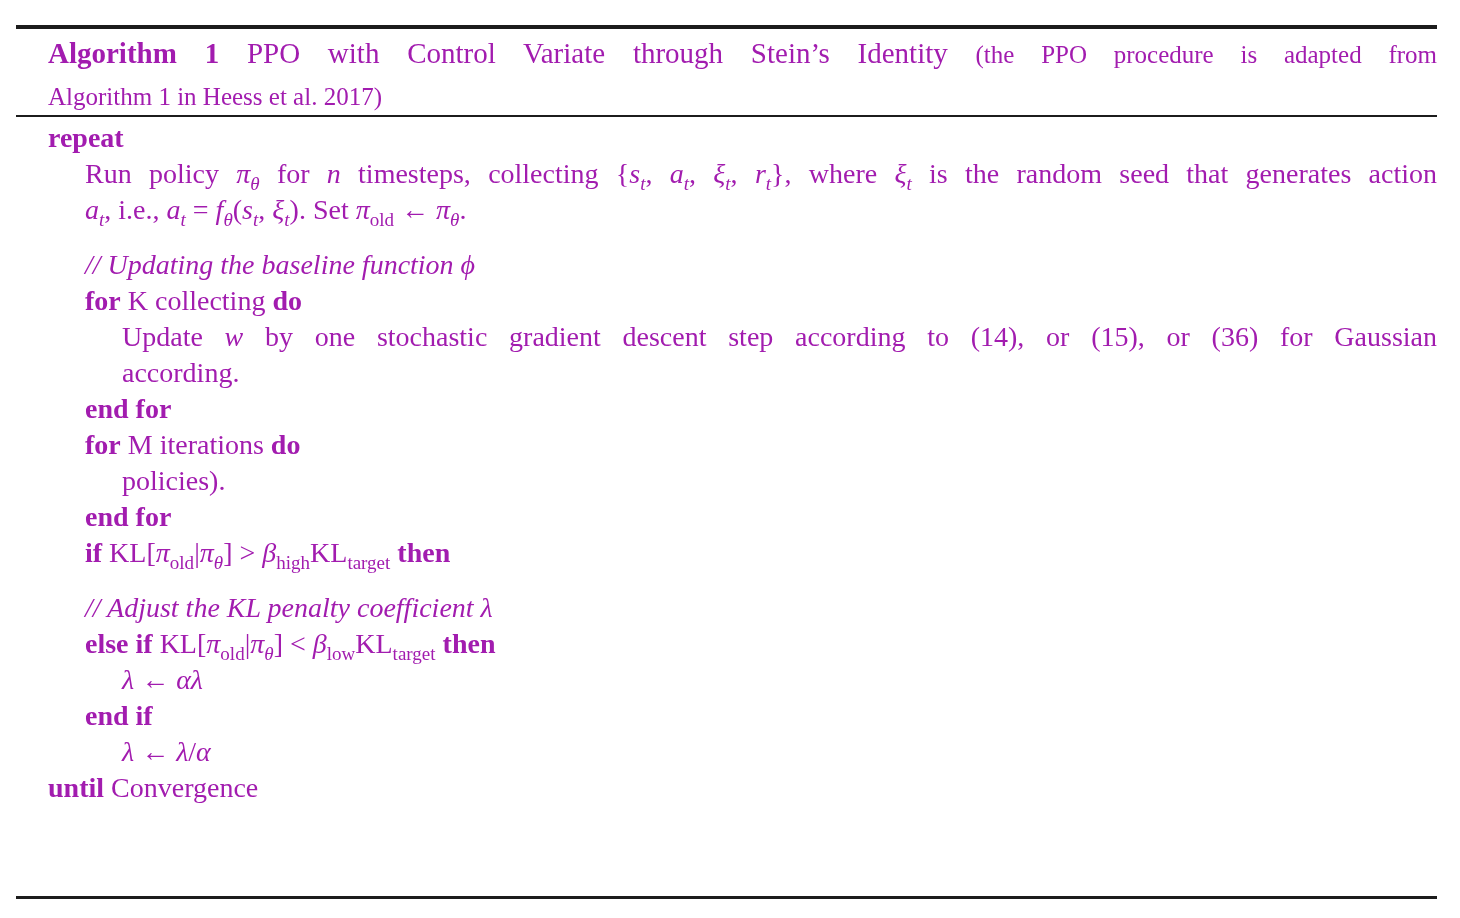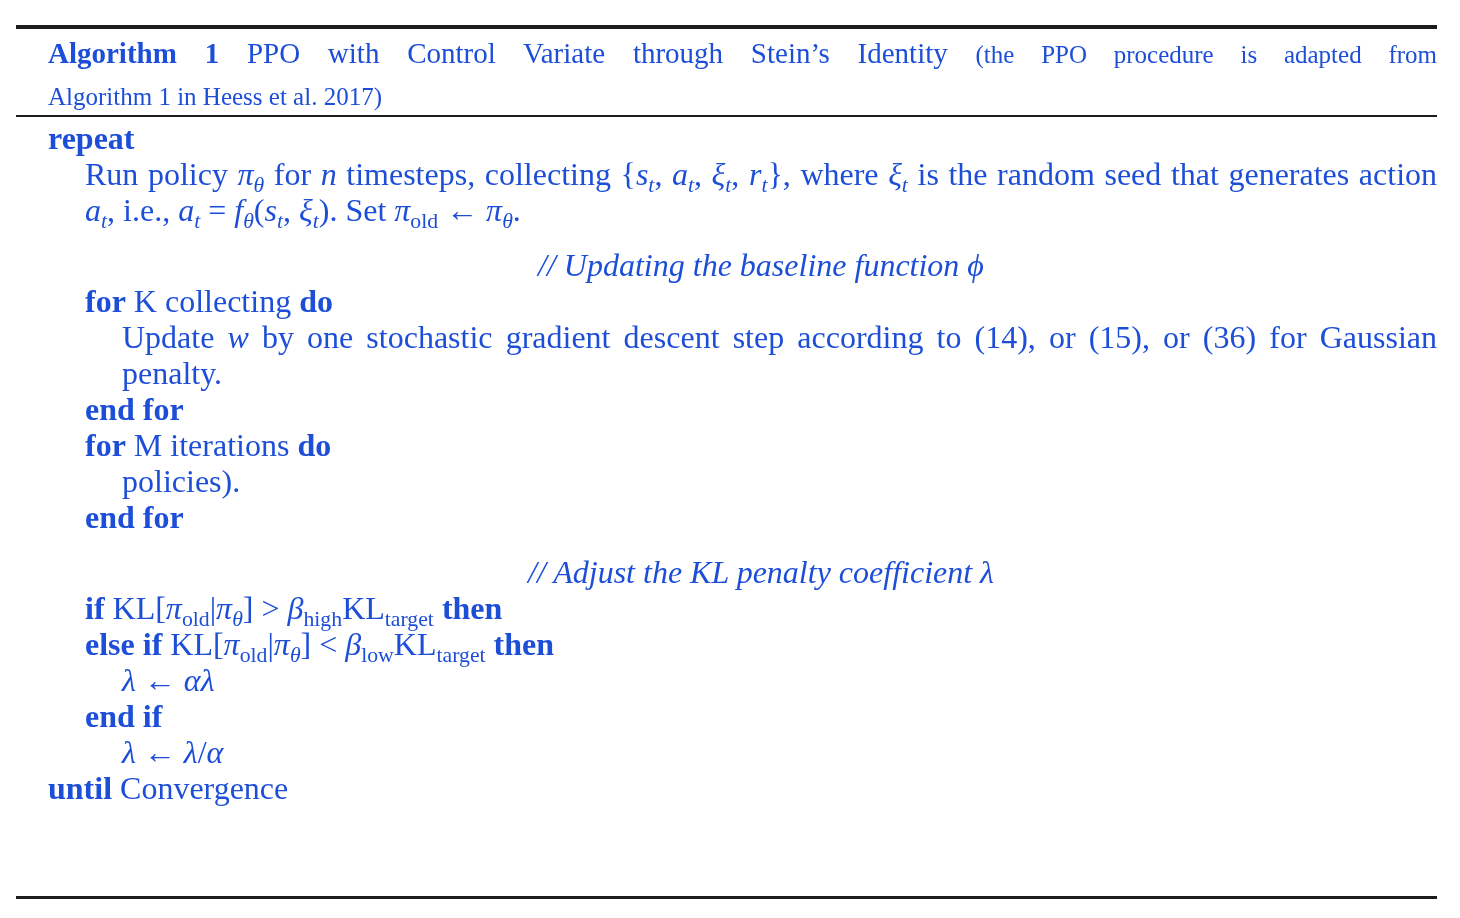--- a/index.html
+++ b/index.html
@@ -1,44 +1,44 @@
 <!DOCTYPE html>
 <html><head>
 <meta charset="utf-8">
 <style>
   html, body { margin: 0; padding: 0; background: #ffffff; }
   .page {
     position: relative;
     width: 1460px;
     height: 918px;
     background: #ffffff;
-    color: #1d4ed8;
+    color: #a21caf;
     font-family: "Liberation Serif", "DejaVu Serif", serif;
     overflow: hidden;
   }
   .rule { position: absolute; left: 16px; width: 1421px; background: #1c1c1c; }
   #rule-top    { top: 25px;  height: 4px; }
   #rule-mid    { top: 115px; height: 2px; }
   #rule-bottom { top: 896px; height: 3px; }
 
   .header {
     position: absolute; left: 16px; top: 33px; width: 1421px;
     font-size: 29px; line-height: 40px;
   }
   .bodyblock {
     position: absolute; left: 16px; top: 120px; width: 1421px;
-    font-size: 32px; line-height: 36px;
+    font-size: 28px; line-height: 36px;
   }
   .algo-line { text-align: left; }
   .indent-0 { padding-left: 32px; }
   .indent-1 { padding-left: 69px; }
   .indent-2 { padding-left: 106px; }
   .justify  { text-align: justify; text-align-last: justify; }
   .gap      { margin-top: 19px; }
-  .comment  { font-style: italic; text-align: center; }
+  .comment  { font-style: italic; }
   .seg-b  { font-weight: bold; }
   .seg-i  { font-style: italic; }
   .seg-sm { font-size: 25px; }
   sub { font-size: 0.68em; line-height: 0; }
 </style>
 </head>
 <body>
 
 <div class="page">
   <div class="rule" id="rule-top"></div>
@@ -47,27 +47,27 @@
       <div class="algo-line indent-0"><span class="seg-sm">Algorithm 1 in Heess et al. 2017)</span></div>
     </div>
   <div class="rule" id="rule-mid"></div>
   <div class="bodyblock">
       <div class="algo-line indent-0"><span class="seg-b">repeat</span></div>
       <div class="algo-line indent-1 justify"><span>Run policy </span><span class="seg-i">π</span><sub class="seg-i">θ</sub><span> for </span><span class="seg-i">n</span><span> timesteps, collecting {</span><span class="seg-i">s</span><sub class="seg-i">t</sub><span>, </span><span class="seg-i">a</span><sub class="seg-i">t</sub><span>, </span><span class="seg-i">ξ</span><sub class="seg-i">t</sub><span>, </span><span class="seg-i">r</span><sub class="seg-i">t</sub><span>}, where </span><span class="seg-i">ξ</span><sub class="seg-i">t</sub><span> is the random seed that generates action</span></div>
       <div class="algo-line indent-1"><span class="seg-i">a</span><sub class="seg-i">t</sub><span>, i.e., </span><span class="seg-i">a</span><sub class="seg-i">t</sub><span> = </span><span class="seg-i">f</span><sub class="seg-i">θ</sub><span>(</span><span class="seg-i">s</span><sub class="seg-i">t</sub><span>, </span><span class="seg-i">ξ</span><sub class="seg-i">t</sub><span>). Set </span><span class="seg-i">π</span><sub>old</sub><span> ← </span><span class="seg-i">π</span><sub class="seg-i">θ</sub><span>.</span></div>
       <div class="algo-line indent-1 gap comment"><span class="seg-i">// Updating the baseline function ϕ</span></div>
       <div class="algo-line indent-1"><span class="seg-b">for</span><span> K collecting </span><span class="seg-b">do</span></div>
       <div class="algo-line indent-2 justify"><span>Update </span><span class="seg-i">w</span><span> by one stochastic gradient descent step according to (14), or (15), or (36) for Gaussian</span></div>
-      <div class="algo-line indent-2"><span>penalty.</span></div>
+      <div class="algo-line indent-2"><span>according.</span></div>
       <div class="algo-line indent-1"><span class="seg-b">end for</span></div>
       <div class="algo-line indent-1"><span class="seg-b">for</span><span> M iterations </span><span class="seg-b">do</span></div>
       <div class="algo-line indent-2"><span>policies).</span></div>
       <div class="algo-line indent-1"><span class="seg-b">end for</span></div>
+      <div class="algo-line indent-1"><span class="seg-b">if</span><span> KL[</span><span class="seg-i">π</span><sub>old</sub><span>|</span><span class="seg-i">π</span><sub class="seg-i">θ</sub><span>] &gt; </span><span class="seg-i">β</span><sub>high</sub><span>KL</span><sub>target</sub><span> </span><span class="seg-b">then</span></div>
       <div class="algo-line indent-1 gap comment"><span class="seg-i">// Adjust the KL penalty coefficient λ</span></div>
-      <div class="algo-line indent-1"><span class="seg-b">if</span><span> KL[</span><span class="seg-i">π</span><sub>old</sub><span>|</span><span class="seg-i">π</span><sub class="seg-i">θ</sub><span>] &gt; </span><span class="seg-i">β</span><sub>high</sub><span>KL</span><sub>target</sub><span> </span><span class="seg-b">then</span></div>
       <div class="algo-line indent-1"><span class="seg-b">else if</span><span> KL[</span><span class="seg-i">π</span><sub>old</sub><span>|</span><span class="seg-i">π</span><sub class="seg-i">θ</sub><span>] &lt; </span><span class="seg-i">β</span><sub>low</sub><span>KL</span><sub>target</sub><span> </span><span class="seg-b">then</span></div>
       <div class="algo-line indent-2"><span class="seg-i">λ</span><span> ← </span><span class="seg-i">αλ</span></div>
       <div class="algo-line indent-1"><span class="seg-b">end if</span></div>
       <div class="algo-line indent-2"><span class="seg-i">λ</span><span> ← </span><span class="seg-i">λ</span><span>/</span><span class="seg-i">α</span></div>
       <div class="algo-line indent-0"><span class="seg-b">until</span><span> Convergence</span></div>
     </div>
   <div class="rule" id="rule-bottom"></div>
 </div>
 
 </body></html>

